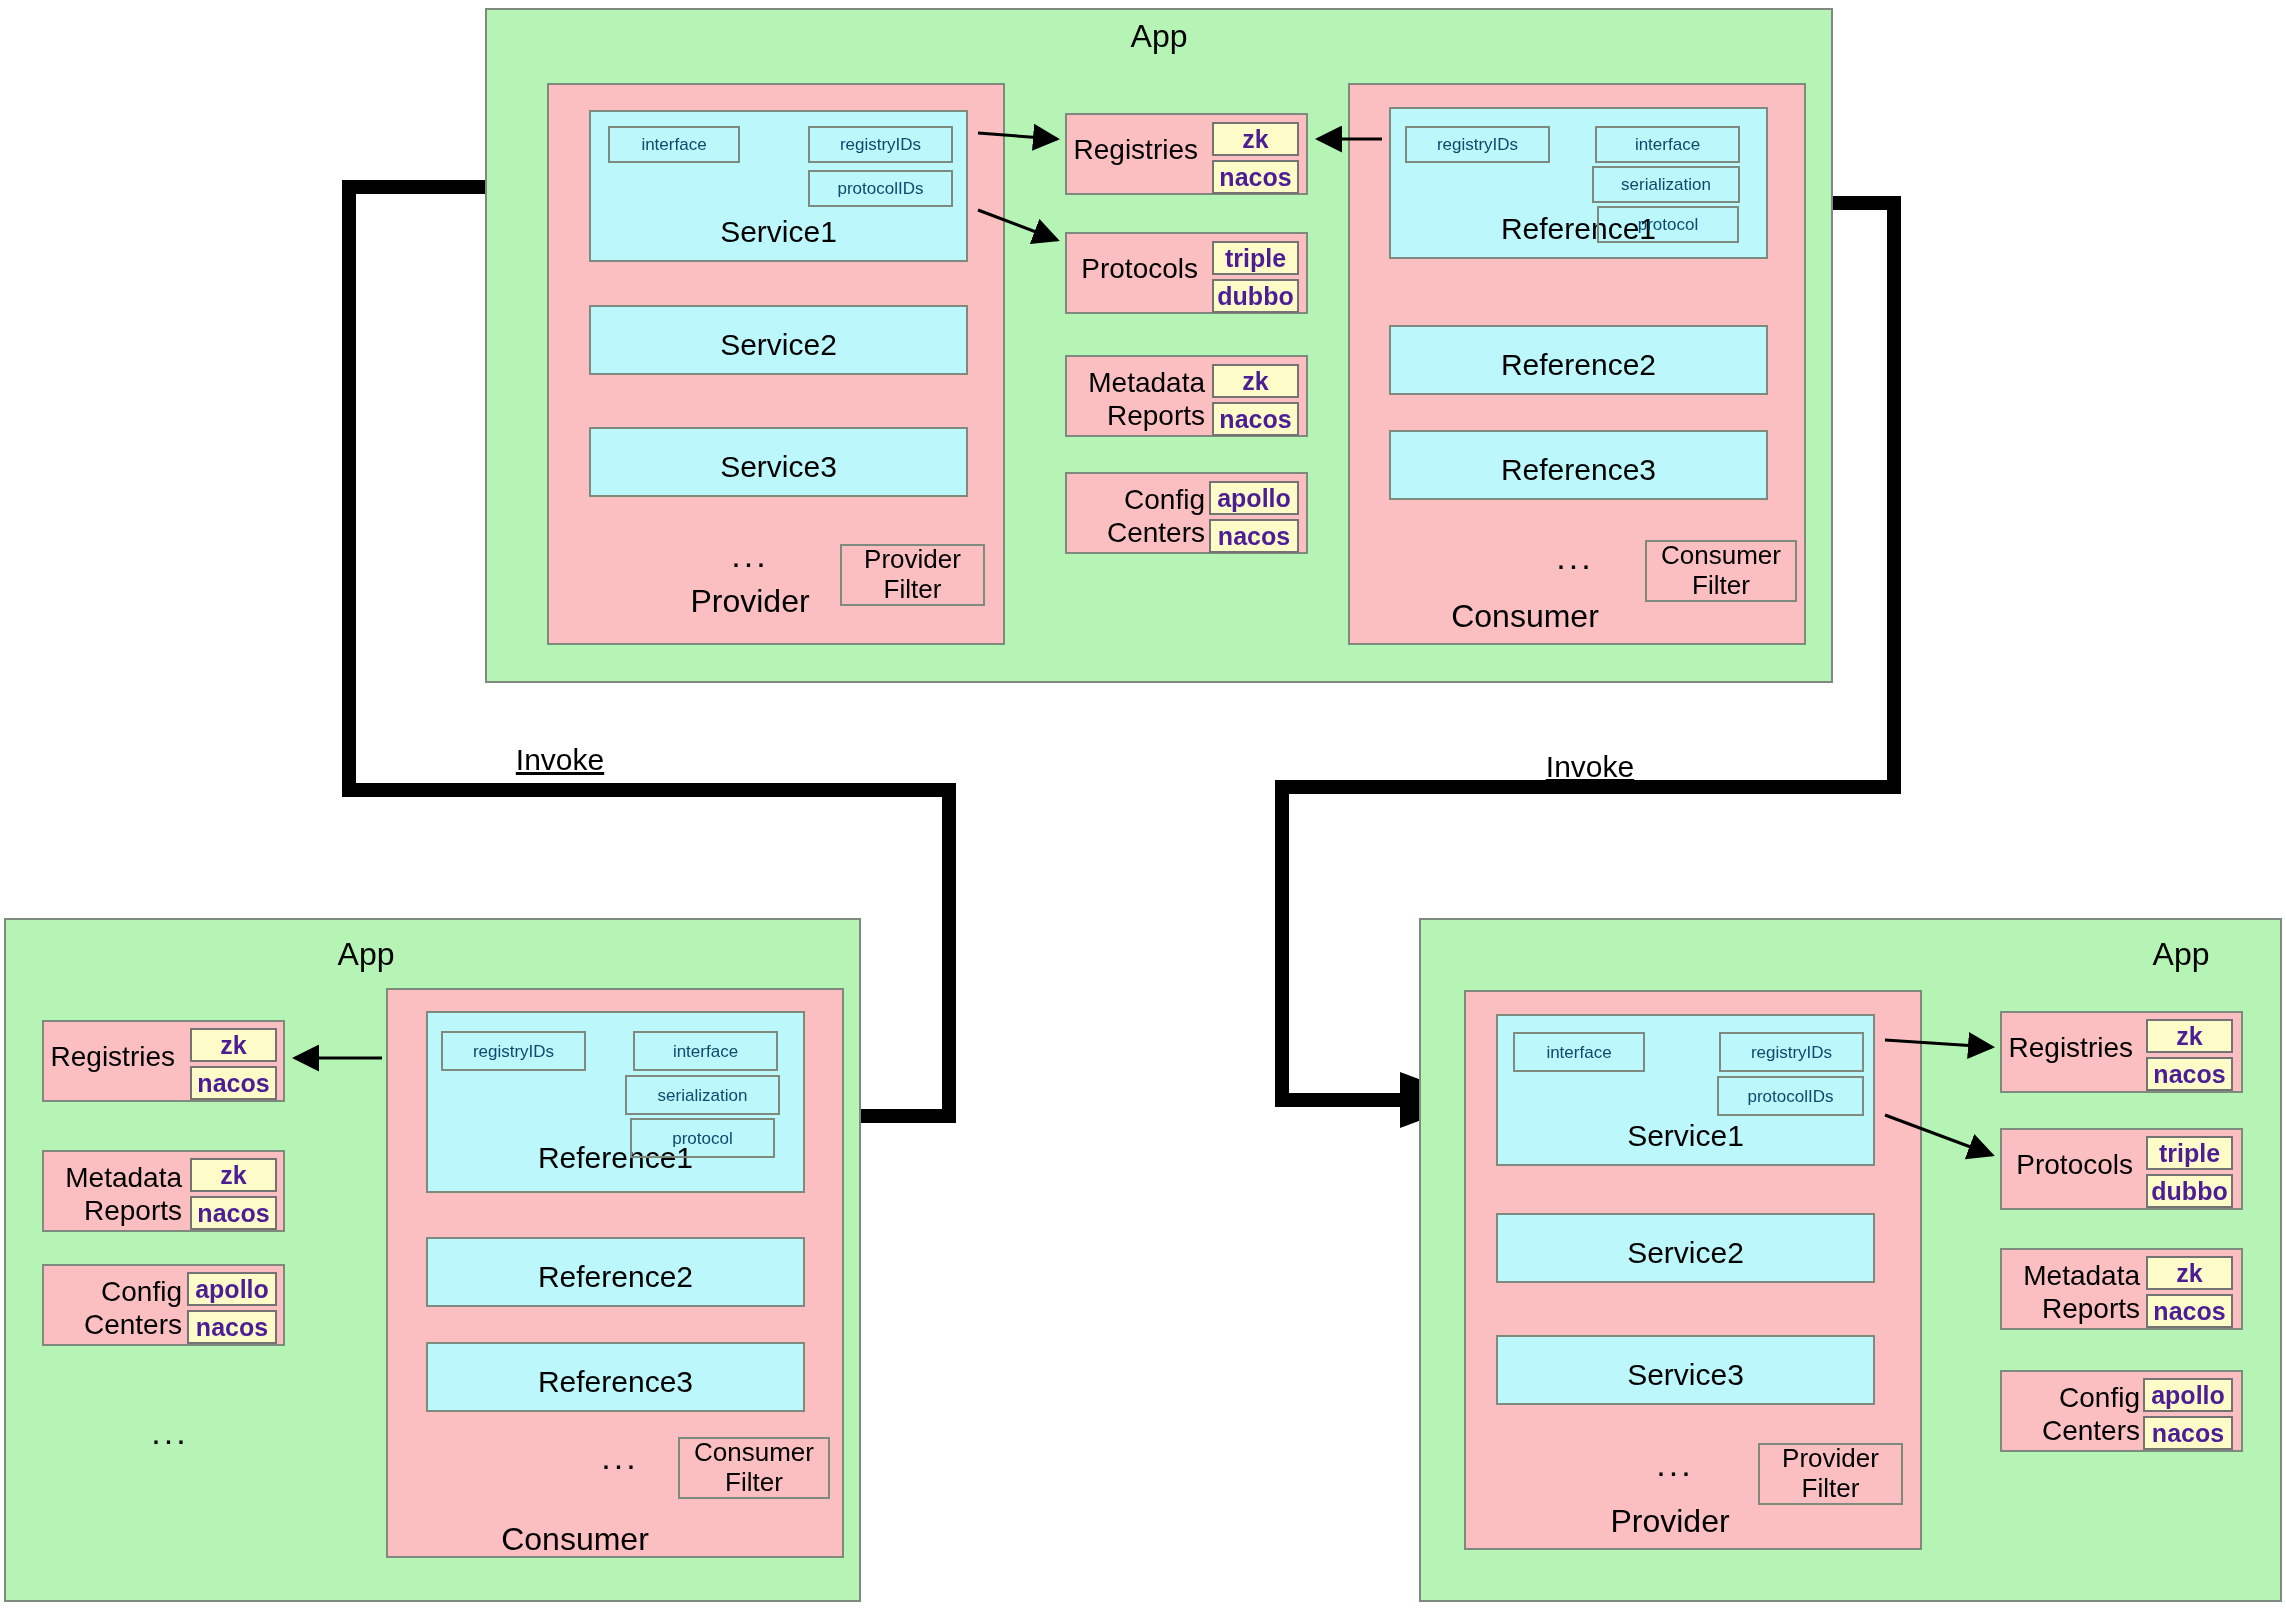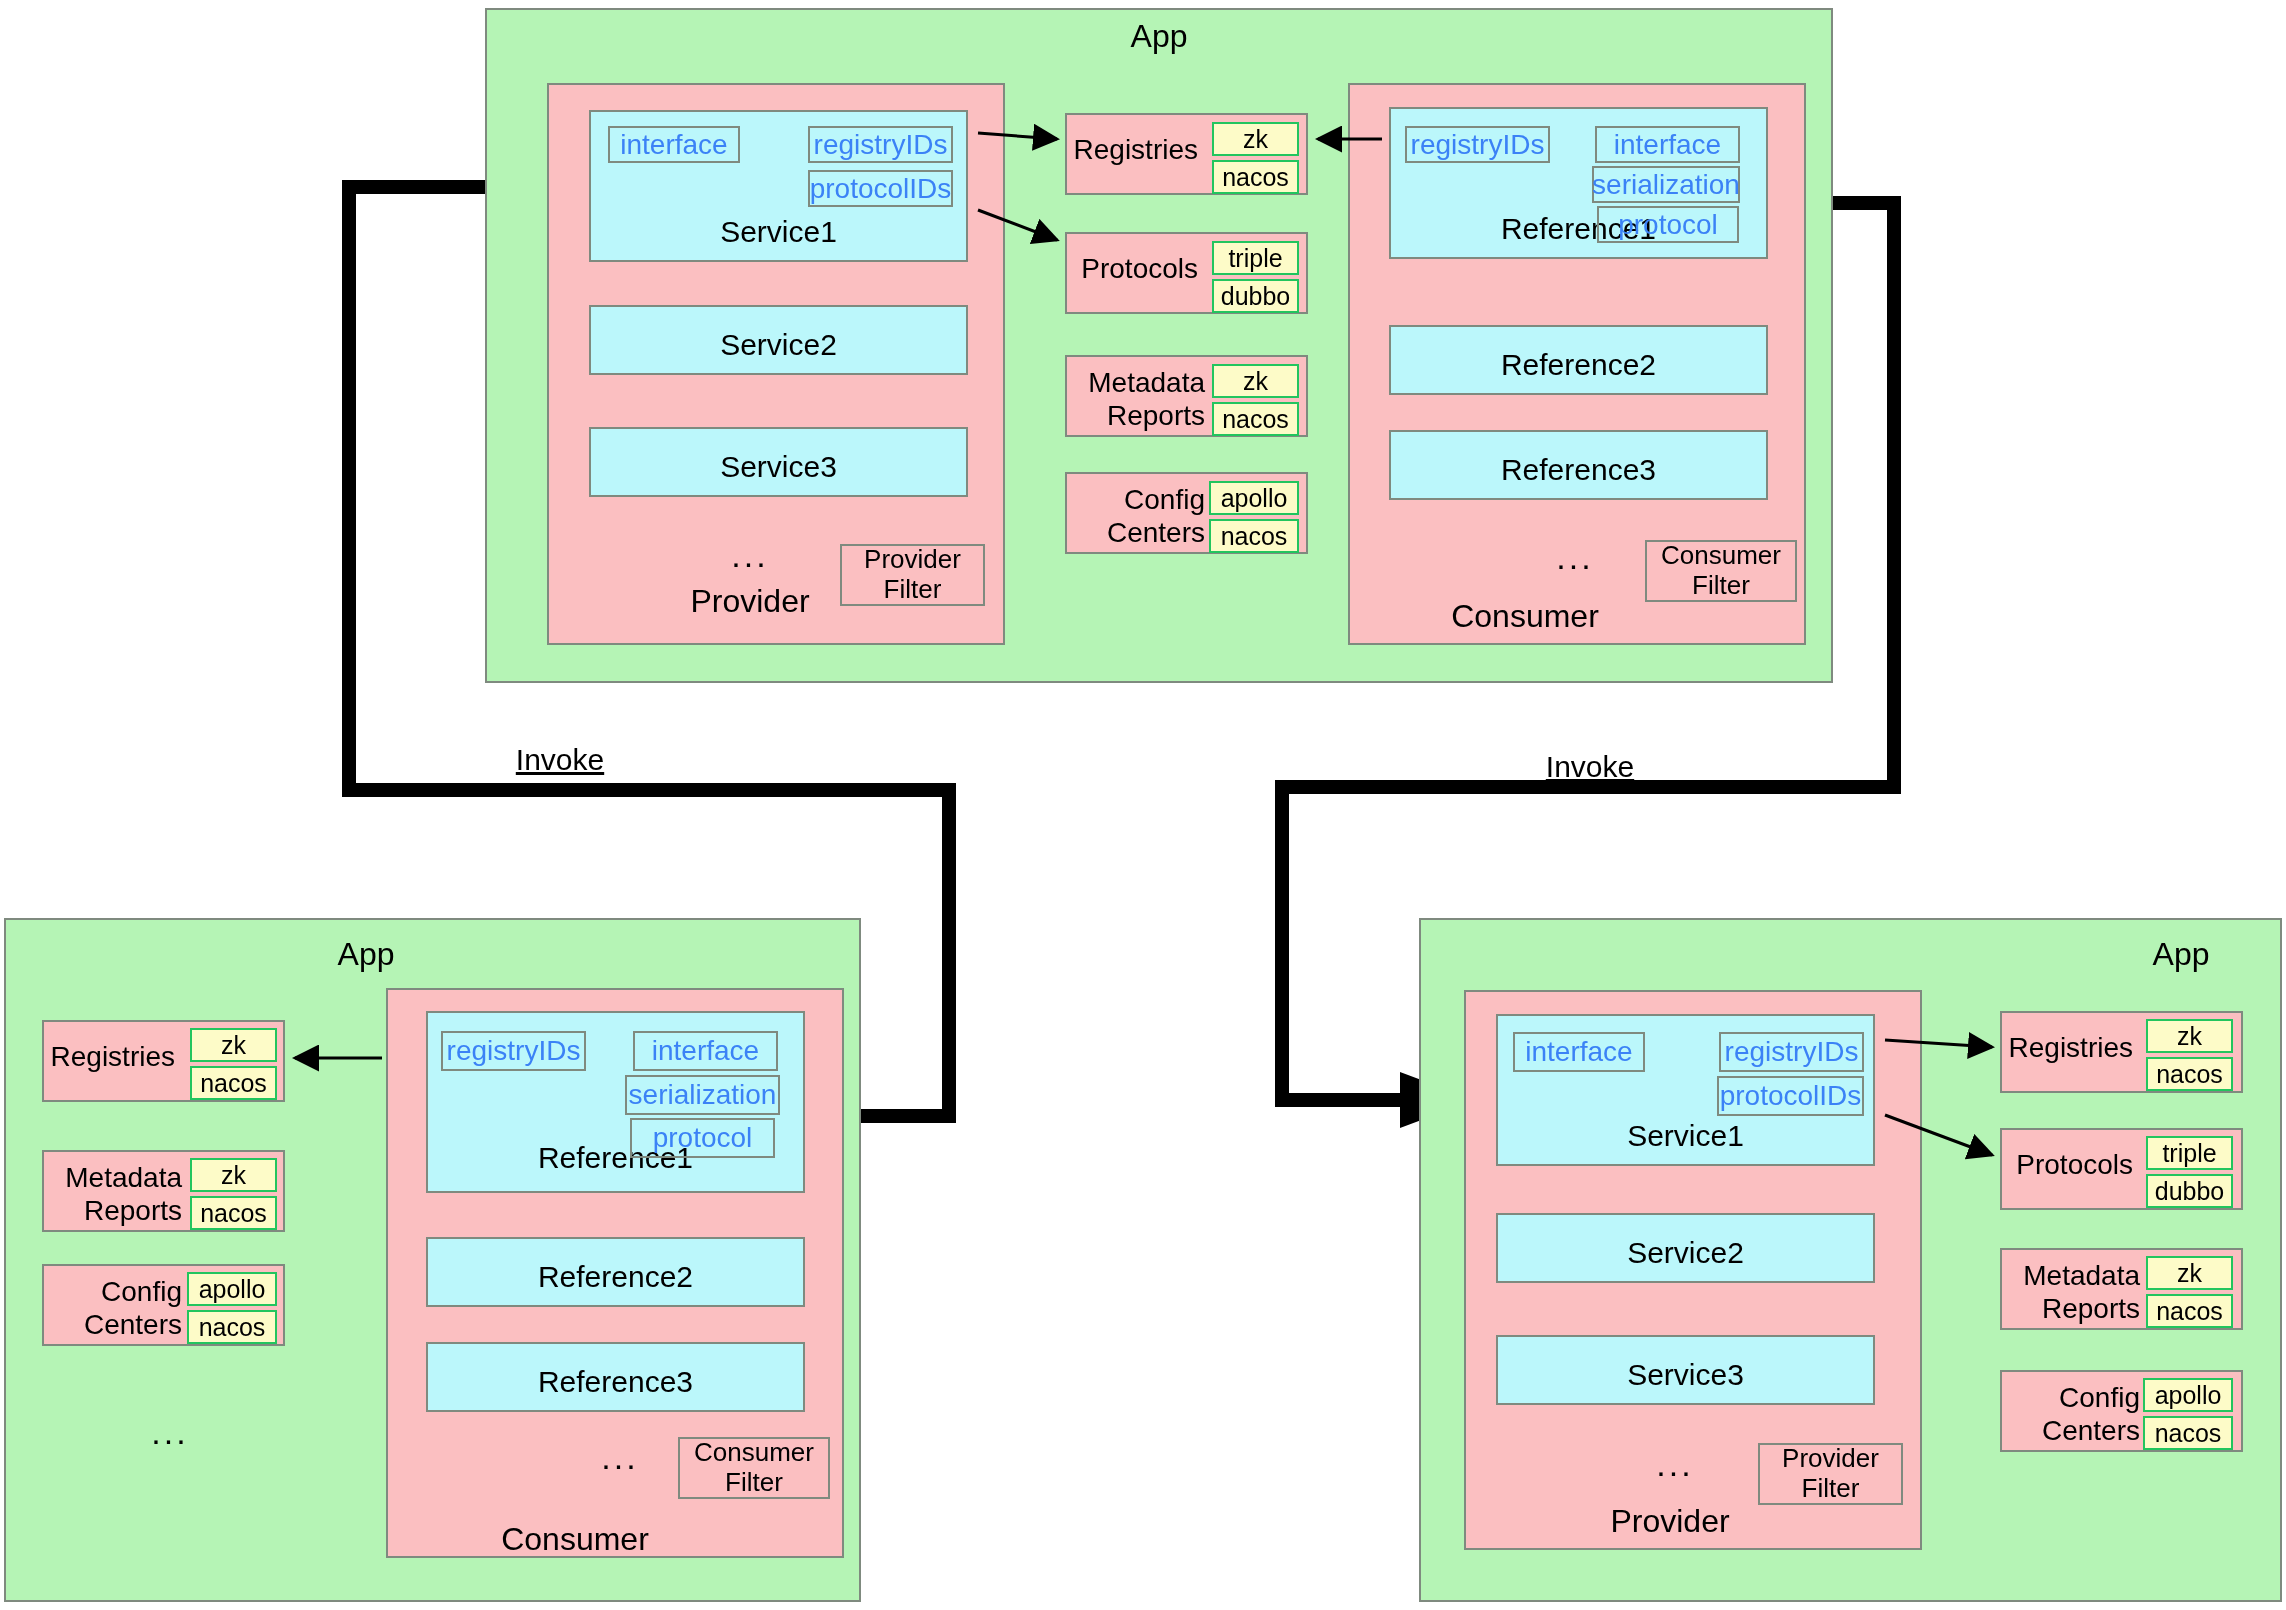--- a/index.html
+++ b/index.html
@@ -38,33 +38,34 @@
   .cfg-box {
     background: #fbbfc1;
     border: 2px solid #7f8a7f;
   }
   .attr-box {
     background: transparent;
     border: 2px solid #7f8a7f;
     display: flex;
     align-items: center;
     justify-content: center;
-    font-size: 28px;
-    color: #3b82f6;
+    font-size: 17px;
+    color: #0c4a6e;
     line-height: 1;
   }
   .val-box {
     background: #fdfbc8;
-    border: 2px solid #22c55e;
+    border: 2px solid #737373;
     display: flex;
     align-items: center;
     justify-content: center;
     font-size: 25px;
-    color: #000000;
+    color: #4c1d95;
     line-height: 1;
+    font-weight: bold;
   }
   .filter-box {
     background: transparent;
     border: 2px solid #7f8a7f;
     display: flex;
     align-items: center;
     justify-content: center;
     text-align: center;
     font-size: 26px;
     color: #000;

